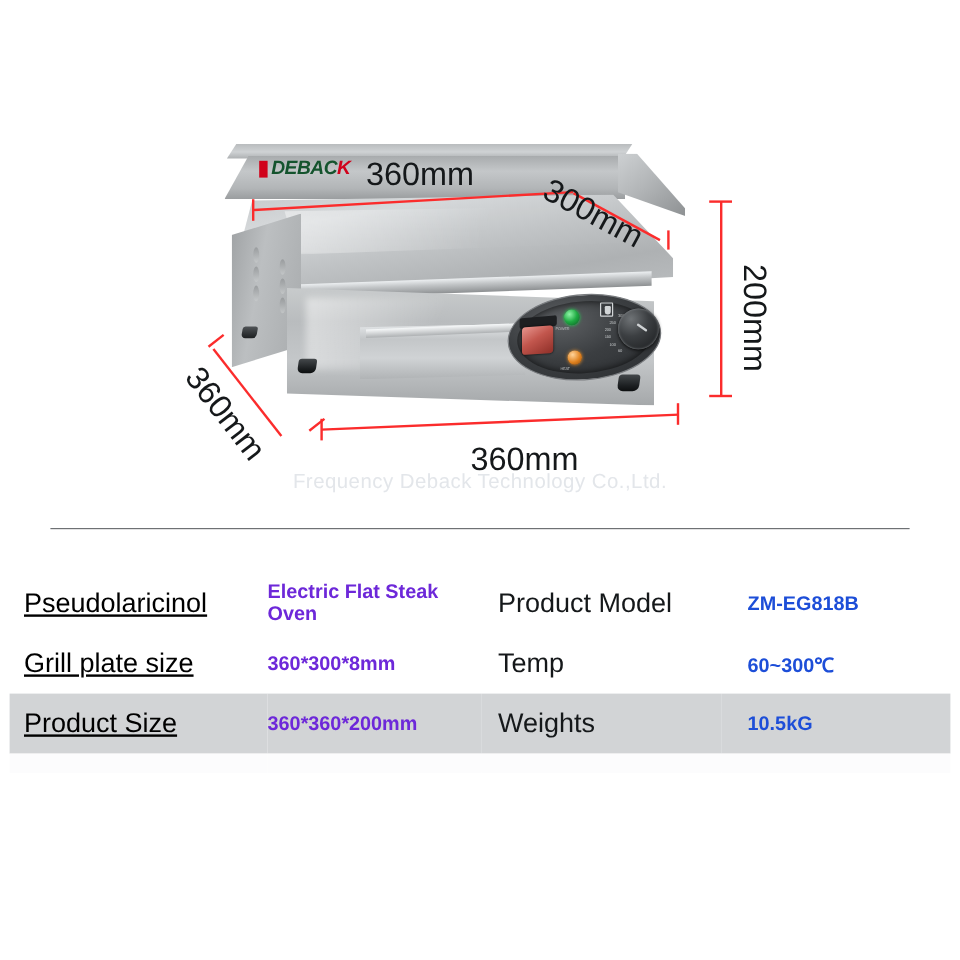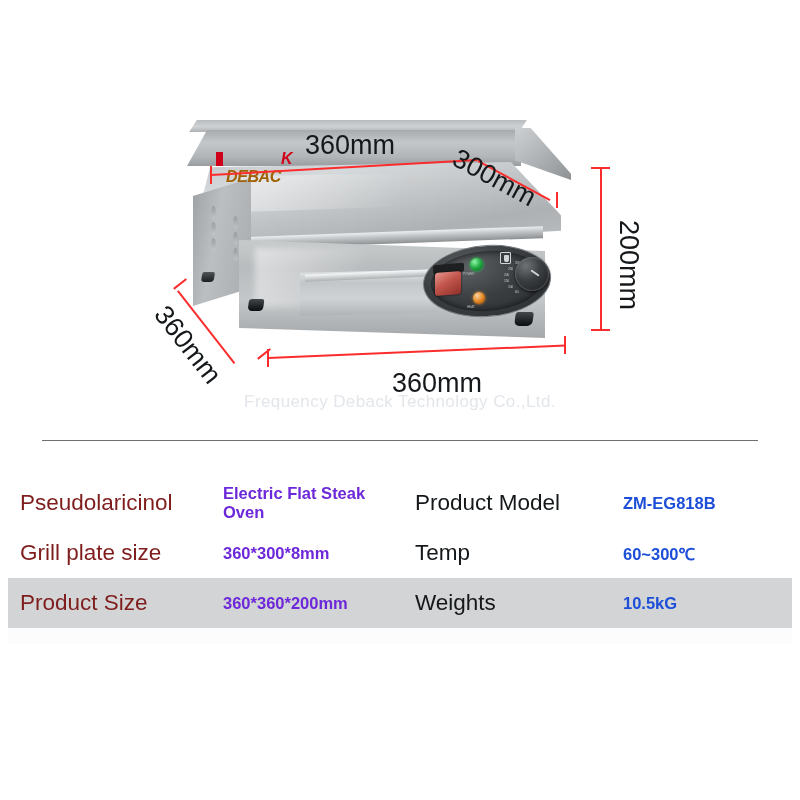--- a/index.html
+++ b/index.html
@@ -226,21 +226,21 @@
   #disclaimer-rule {
     margin:8px 42px 0 42px; height:1px; background:#6e7174;
   }
 
   
   #spec-table {
     position:absolute; left:8px; top:478px; width:784px;
     border-collapse:collapse; table-layout:fixed;
   }
   #spec-table td { padding:0; vertical-align:middle; height:50px; }
-  .c-key   { width:215px; font-size:22.5px; color:#7f1d1d; padding-left:12px !important; }
+  .c-key   { width:215px; font-size:22.5px; color:#000000; padding-left:12px !important;text-decoration:underline; }
   .c-val   { width:178px; font-size:16.5px; font-weight:bold; color:#6d28d9; }
   .c-key2  { width:200px; font-size:22.5px; color:#15181a; padding-left:14px !important; }
   .c-val2  { width:191px; font-size:16.5px; font-weight:bold; color:#1d4ed8; padding-left:22px !important; }
   tr.stripe td { background:#d2d4d6; }
   tr.plain  td { background:#ffffff; }
   #ghost-row td { background:#fcfcfd; height:16px; }
 </style>
 </head>
 <body>
 
@@ -290,21 +290,21 @@
     <div class="knob"></div>
     <div class="knob-mark"></div>
 
     <div class="foot" id="foot-bl"></div>
     <div class="foot" id="foot-fl"></div>
     <div class="foot" id="foot-fr"></div>
   </div>
 
   <div style="position:absolute; left:216px; top:132px; display:flex; align-items:center; gap:3px;">
     <span style="display:inline-block; width:7px; height:14px; background:#d0021b;"></span>
-    <span style="font-size:16px; font-weight:bold; font-style:italic; color:#a16207; letter-spacing:-0.4px;margin-top:36px;">DEBAC</span>
+    <span style="font-size:16px; font-weight:bold; font-style:italic; color:#14532d; letter-spacing:-0.4px;">DEBAC</span>
     <span style="font-size:16px; font-weight:bold; font-style:italic; color:#d0021b; margin-left:-3px;">K</span>
   </div>
 
   <div class="dim-line" id="dl-top"></div>
   <div class="dim-cap" id="dc-topL"></div>
   <div class="dim-text" id="dt-top">360mm</div>
 
   <div class="dim-line" id="dl-300"></div>
   <div class="dim-cap" id="dc-300R"></div>
   <div class="dim-text" id="dt-300">300mm</div>

